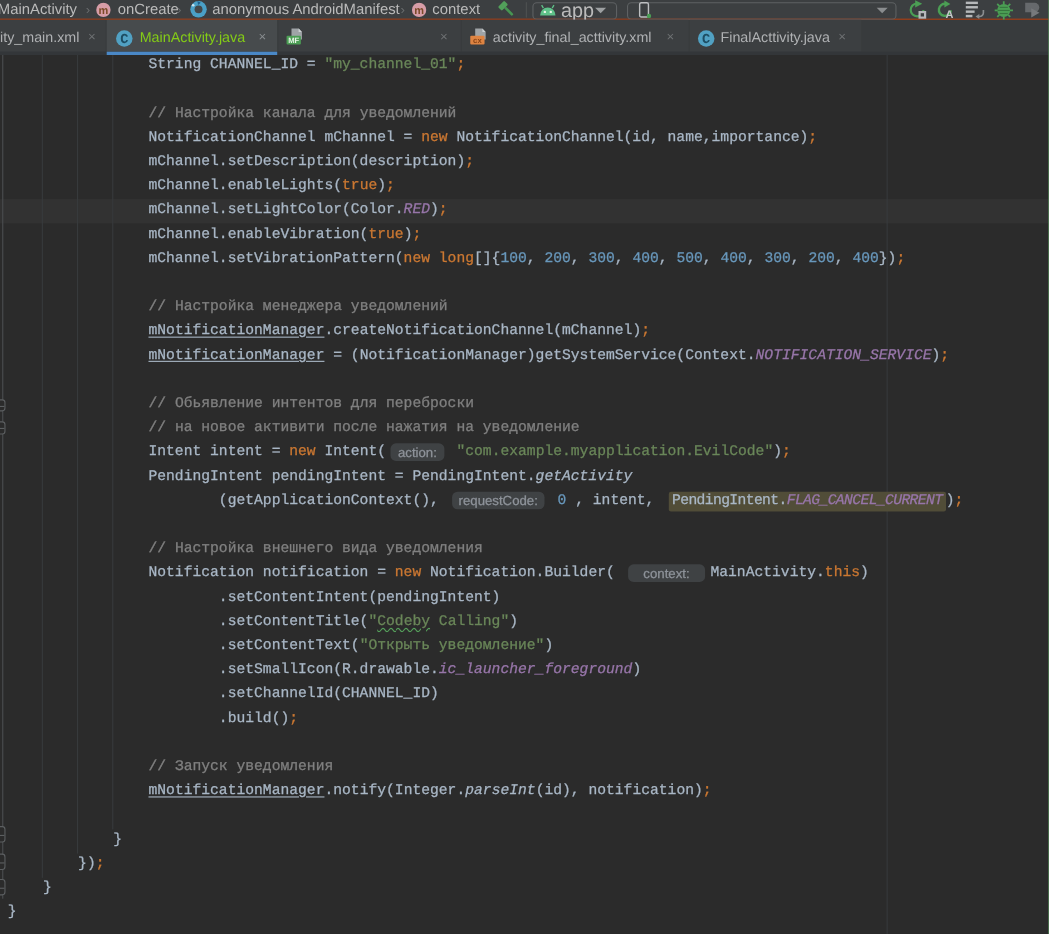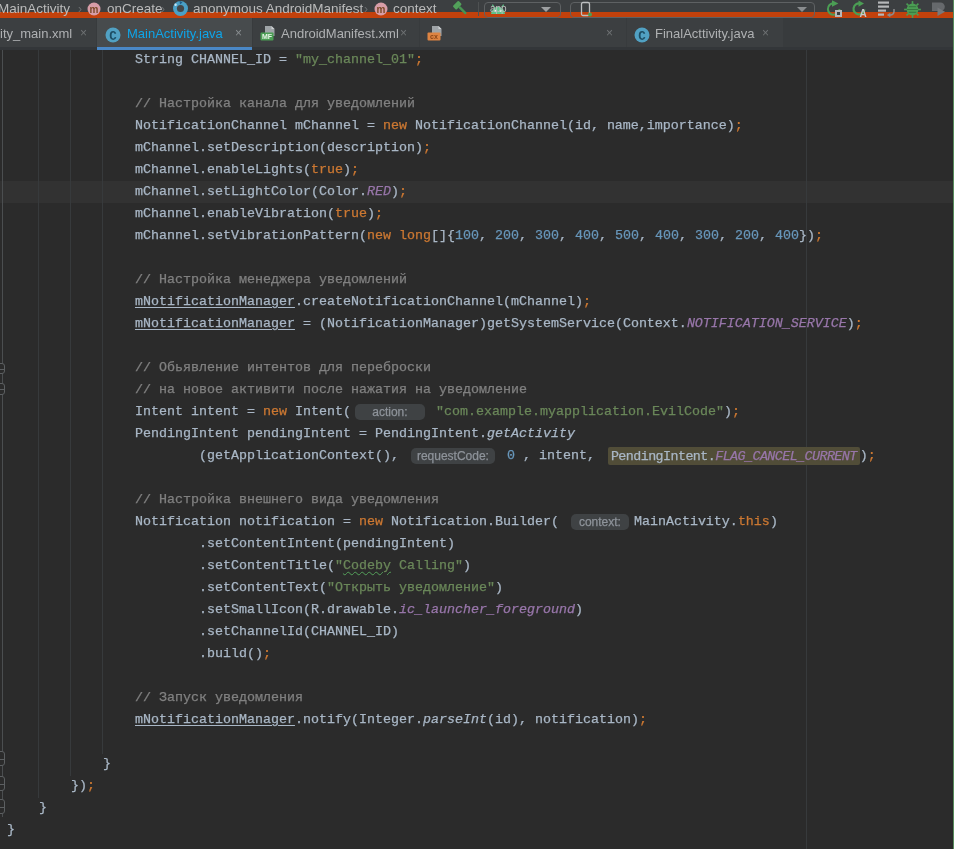--- a/index.html
+++ b/index.html
@@ -1,18 +1,18 @@
 <!DOCTYPE html>
 <html><head><meta charset="utf-8">
 <style>
 * { margin:0; padding:0; box-sizing:border-box; }
 html,body { width:954px; height:849px; overflow:hidden; background:#2B2B2B;
   font-family:"Liberation Sans",sans-serif; }
 #toolbar { position:absolute; left:0; top:0; width:954px; height:18px;
-  background:#3C3F41; border-bottom:6px solid #c2410c;text-decoration:underline; }
+  background:#3C3F41; border-bottom:1px solid #c2410c;text-decoration:underline; }
 #tabbar { position:absolute; left:0; top:18px; width:954px; height:32px;
   background:#383B3D;text-align:center; }
 .tab { position:absolute; top:0; height:28.5px; background:#3C3F41; }
 .bc { position:absolute; top:0; line-height:18px; font-size:13.5px; color:#BBBBBB;
   white-space:nowrap; }
 .tabtxt { position:absolute; top:1px; line-height:29px; font-size:13px; color:#AFB1B3;
   white-space:nowrap; }
 #editor { position:absolute; left:0; top:50px; width:954px; height:799px;
   background:#2B2B2B; }
 pre#code { position:absolute; left:7px; top:-1px; margin:0;
@@ -64,21 +64,21 @@
     </svg>
   <div style="position:absolute;left:478px;top:2px;width:1px;height:14px;background:#4E5152"></div>
   <div style="position:absolute;left:484px;top:1.5px;width:77px;height:16px;border:1px solid #5E6163;border-radius:4px"></div>
   <svg style="position:absolute;left:489px;top:1px" width="18" height="16">
       <path d="M2 13 A7 7.2 0 0 1 16 13 Z" fill="#5FC28A"></path>
       <circle cx="6.3" cy="9.8" r="1.1" fill="#E8F5E8"></circle>
       <circle cx="11.7" cy="9.8" r="1.1" fill="#E8F5E8"></circle>
       <line x1="5" y1="6.4" x2="3.4" y2="3.6" stroke="#5FC28A" stroke-width="1.2"></line>
       <line x1="13" y1="6.4" x2="14.6" y2="3.6" stroke="#5FC28A" stroke-width="1.2"></line>
     </svg>
-  <span class="bc" style="left:490px;font-size:10px">app</span>
+  <span class="bc" style="left:510px;font-size:18px">app</span>
   <div style="position:absolute;left:541px;top:7px;width:0;height:0;border-left:5px solid transparent;border-right:5px solid transparent;border-top:5px solid #9DA0A2"></div>
   <div style="position:absolute;left:570px;top:1.5px;width:245px;height:16px;border:1px solid #5E6163;border-radius:4px"></div>
   <svg style="position:absolute;left:579px;top:1px" width="14" height="16">
       <rect x="2.5" y="1.5" width="8" height="13" rx="1.5" fill="none" stroke="#BDBFC1" stroke-width="1.3"></rect>
       <circle cx="11" cy="13.5" r="2" fill="#4B9E54"></circle>
     </svg>
   <div style="position:absolute;left:797px;top:7px;width:0;height:0;border-left:5px solid transparent;border-right:5px solid transparent;border-top:5px solid #8A8D8F"></div>
   <svg style="position:absolute;left:825px;top:0px" width="18" height="18">
       <path d="M14.5 9 A5.8 5.8 0 1 1 8.5 3.2" fill="none" stroke="#4B9E54" stroke-width="2"></path>
       <path d="M7 0.2 L13.4 3.4 L7 6.8 Z" fill="#4B9E54"></path>
@@ -122,36 +122,36 @@
   <div class="tab" style="left:97px;width:155px;background:#474B4D"></div>
   <div class="tab" style="left:253px;width:166px"></div>
   <div class="tab" style="left:420px;width:206px"></div>
   <div class="tab" style="left:627px;width:156px"></div>
   <span class="tabtxt" style="left:0px">ity_main.xml</span>
   <span style="position:absolute;left:80px;top:1px;line-height:29px;color:#6F7274;font-size:12px">×</span>
   <svg style="position:absolute;left:105px;top:8.5px" width="16" height="16">
       <circle cx="8" cy="8" r="7.5" fill="#51A1C3"></circle>
       <text x="8" y="12.5" font-family="Liberation Mono" font-size="12.5" font-weight="bold" fill="#1D4D63" text-anchor="middle">C</text>
     </svg>
-  <span class="tabtxt" style="left:127px;color:#0ea5e9">MainActivity.java</span>
+  <span class="tabtxt" style="left:127px;color:#84cc16">MainActivity.java</span>
   <span style="position:absolute;left:235px;top:1px;line-height:29px;color:#898E91;font-size:12px">×</span>
   <svg style="position:absolute;left:260px;top:7px" width="16" height="16">
       <path d="M5 1 h6.5 l3 3 v7 h-9.5 Z" fill="#9FA4A7"></path>
       <path d="M11.5 1 l3 3 h-3 Z" fill="#CDD1D3"></path>
       <rect x="0.5" y="7.5" width="13" height="8" rx="1" fill="#4B9E54"></rect>
       <text x="7" y="13.7" font-family="Liberation Sans" font-size="7" font-weight="bold" fill="#E8F5E8" text-anchor="middle">MF</text>
     </svg>
-  <span class="tabtxt" style="left:281px">AndroidManifest.xml</span>
   <span style="position:absolute;left:400px;top:1px;line-height:29px;color:#6F7274;font-size:12px">×</span>
   <svg style="position:absolute;left:427px;top:7px" width="16" height="16">
       <path d="M5 1 h6.5 l3 3 v7 h-9.5 Z" fill="#9FA4A7"></path>
       <path d="M11.5 1 l3 3 h-3 Z" fill="#CDD1D3"></path>
       <rect x="0.5" y="7.5" width="13" height="8" rx="1" fill="#DE8442"></rect>
       <text x="7" y="13.7" font-family="Liberation Sans" font-size="7" font-weight="bold" fill="#8A4516" text-anchor="middle">cx</text>
     </svg>
+  <span class="tabtxt" style="left:448px">activity_final_acttivity.xml</span>
   <span style="position:absolute;left:606px;top:1px;line-height:29px;color:#6F7274;font-size:12px">×</span>
   <svg style="position:absolute;left:634px;top:8.5px" width="16" height="16">
       <circle cx="8" cy="8" r="7.5" fill="#51A1C3"></circle>
       <text x="8" y="12.5" font-family="Liberation Mono" font-size="12.5" font-weight="bold" fill="#1D4D63" text-anchor="middle">C</text>
     </svg>
   <span class="tabtxt" style="left:655px">FinalActtivity.java</span>
   <span style="position:absolute;left:762px;top:1px;line-height:29px;color:#6F7274;font-size:12px">×</span>
   <div style="position:absolute;left:0;top:28.5px;width:954px;height:3.5px;background:#333639"></div>
   <div style="position:absolute;left:97px;top:28.5px;width:155px;height:3.5px;background:#4A88C7"></div>
 </div>
@@ -171,26 +171,26 @@
                 mChannel.setLightColor(Color.<span class="cst">RED</span>)<span class="k">;</span>
                 mChannel.enableVibration(<span class="k">true</span>)<span class="k">;</span>
                 mChannel.setVibrationPattern(<span class="k">new</span> <span class="k">long</span>[]{<span class="n">100</span>, <span class="n">200</span>, <span class="n">300</span>, <span class="n">400</span>, <span class="n">500</span>, <span class="n">400</span>, <span class="n">300</span>, <span class="n">200</span>, <span class="n">400</span>})<span class="k">;</span>
 
                 <span class="c">// Настройка менеджера уведомлений</span>
                 <span class="u">mNotificationManager</span>.createNotificationChannel(mChannel)<span class="k">;</span>
                 <span class="u">mNotificationManager</span> = (NotificationManager)getSystemService(Context.<span class="cst">NOTIFICATION_SERVICE</span>)<span class="k">;</span>
 
                 <span class="c">// Обьявление интентов для переброски</span>
                 <span class="c">// на новое активити после нажатия на уведомление</span>
-                Intent intent = <span class="k">new</span> Intent(<span class="h" style="margin-left:4px;width:70px;margin-right:11px">action:</span><span class="s">"com.example.myapplication.EvilCode"</span>)<span class="k">;</span>
+                Intent intent = <span class="k">new</span> Intent(<span class="h" style="margin-left:4px;width:49px;margin-right:11px">action:</span><span class="s">"com.example.myapplication.EvilCode"</span>)<span class="k">;</span>
                 PendingIntent pendingIntent = PendingIntent.<span class="stm">getActivity</span>
                         (getApplicationContext(),<span class="h" style="margin-left:12px;width:84px;margin-right:4px">requestCode:</span> <span class="n">0</span> , intent, <span class="hl">PendingIntent.<span class="cst">FLAG_CANCEL_CURRENT</span></span>)<span class="k">;</span>
 
                 <span class="c">// Настройка внешнего вида уведомления</span>
-                Notification notification = <span class="k">new</span> Notification.Builder(<span class="h" style="margin-left:12px;width:58px;margin-right:5px">context:</span>MainActivity.<span class="k">this</span>)
+                Notification notification = <span class="k">new</span> Notification.Builder(<span class="h" style="margin-left:12px;width:70px;margin-right:5px">context:</span>MainActivity.<span class="k">this</span>)
                         .setContentIntent(pendingIntent)
                         .setContentTitle(<span class="s">"<span class="sq">Codeby</span> Calling"</span>)
                         .setContentText(<span class="s">"Открыть уведомление"</span>)
                         .setSmallIcon(R.drawable.<span class="cst">ic_launcher_foreground</span>)
                         .setChannelId(CHANNEL_ID)
                         .build()<span class="k">;</span>
 
                 <span class="c">// Запуск уведомления</span>
                 <span class="u">mNotificationManager</span>.notify(Integer.<span class="stm">parseInt</span>(id), notification)<span class="k">;</span>
 

